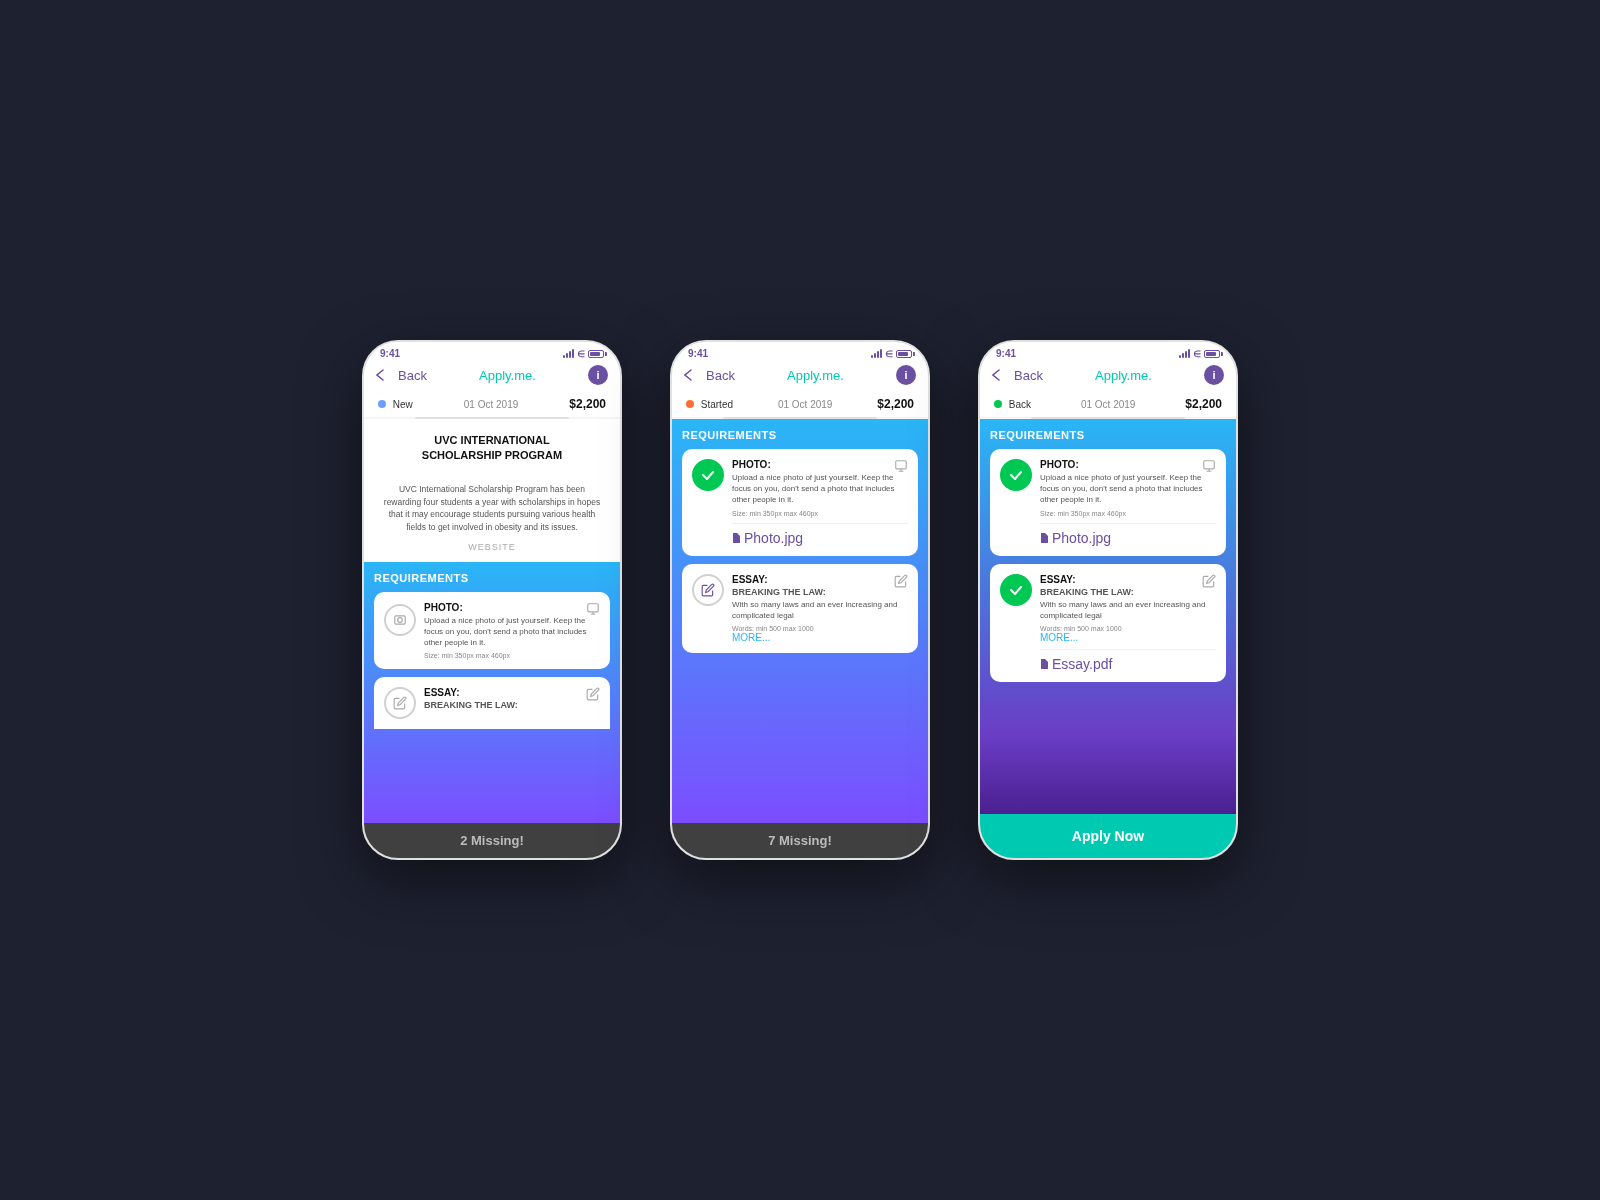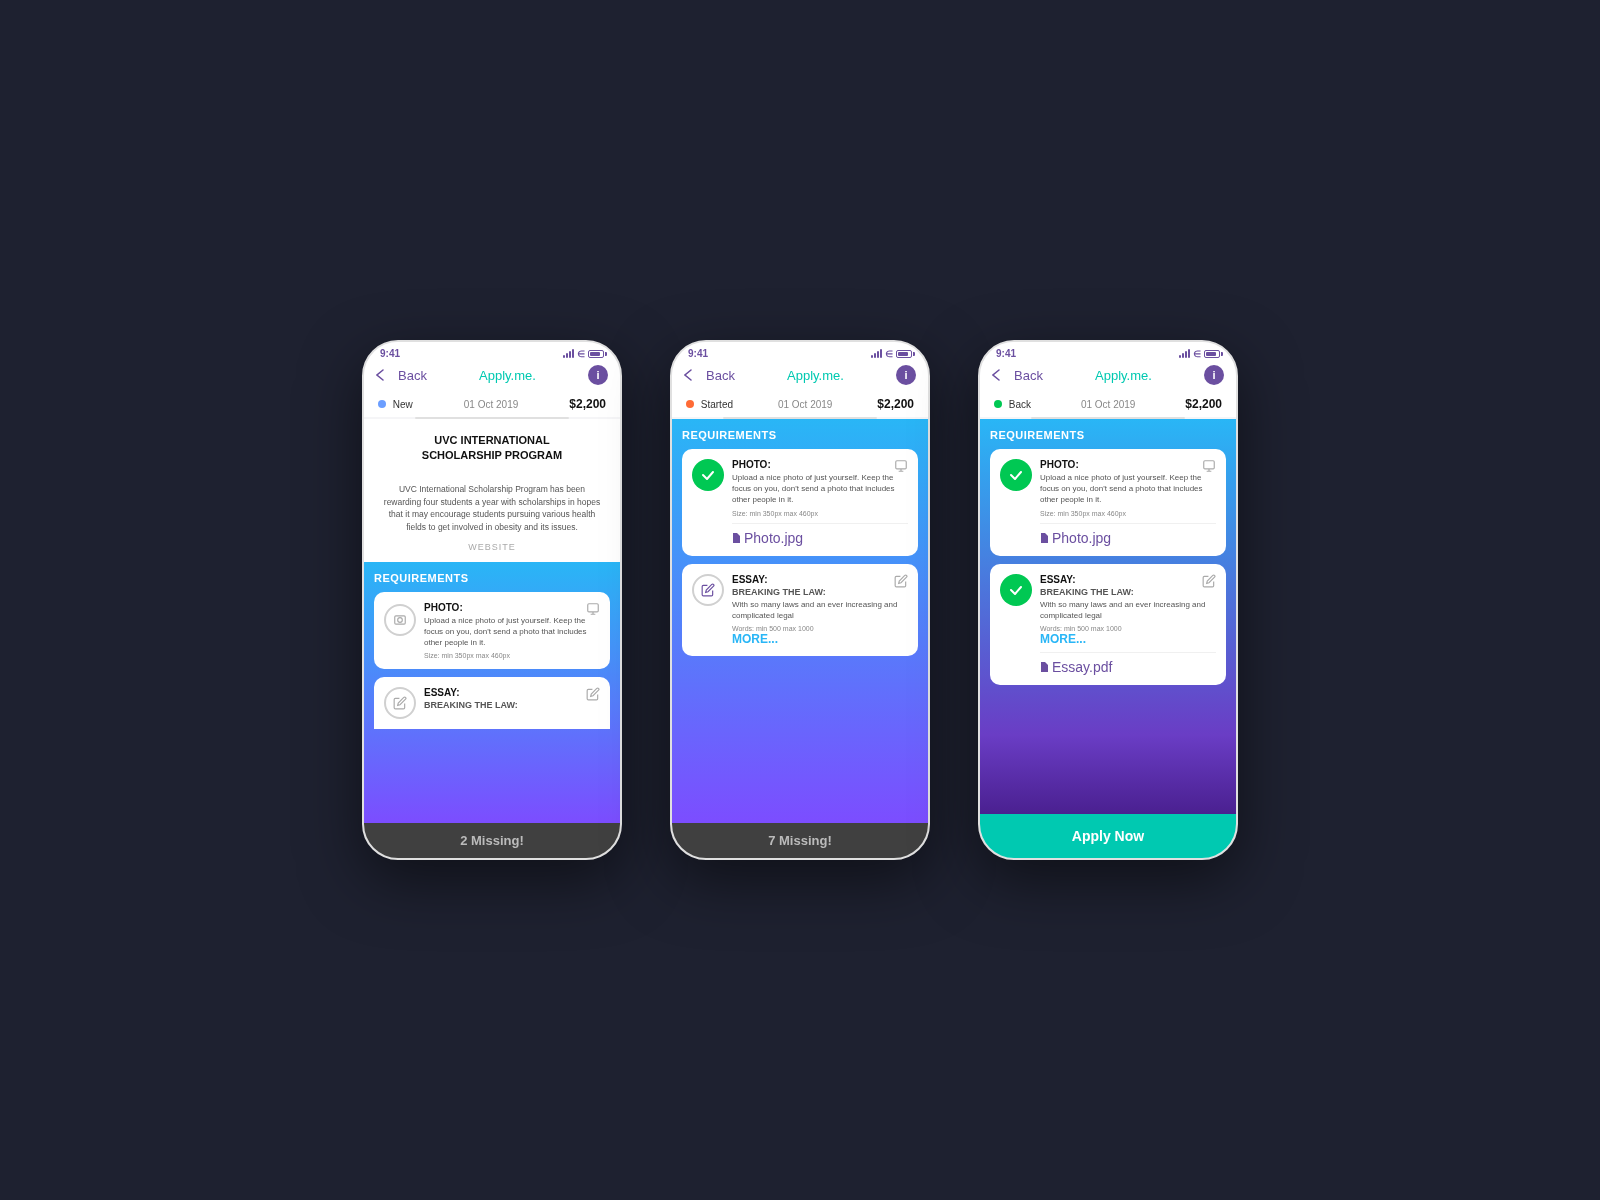--- a/index.html
+++ b/index.html
@@ -249,21 +249,21 @@
       width: 32px; height: 32px;
       border-radius: 50%;
       background: white;
       border: 2px solid #d0d0d0;
       display: flex;
       align-items: center;
       justify-content: center;
       flex-shrink: 0;
     }
 
-    .more-link { color: #29b6f6; font-size: 12px; font-weight: 700; }
+    .more-link { color: #29b6f6; font-size: 10px; font-weight: 400; }
   </style>
 </head>
 <body>
 
 <div class="phones-container">
 
   <div class="phone">
 
     <div class="status-bar">
       <span class="time">9:41</span>

